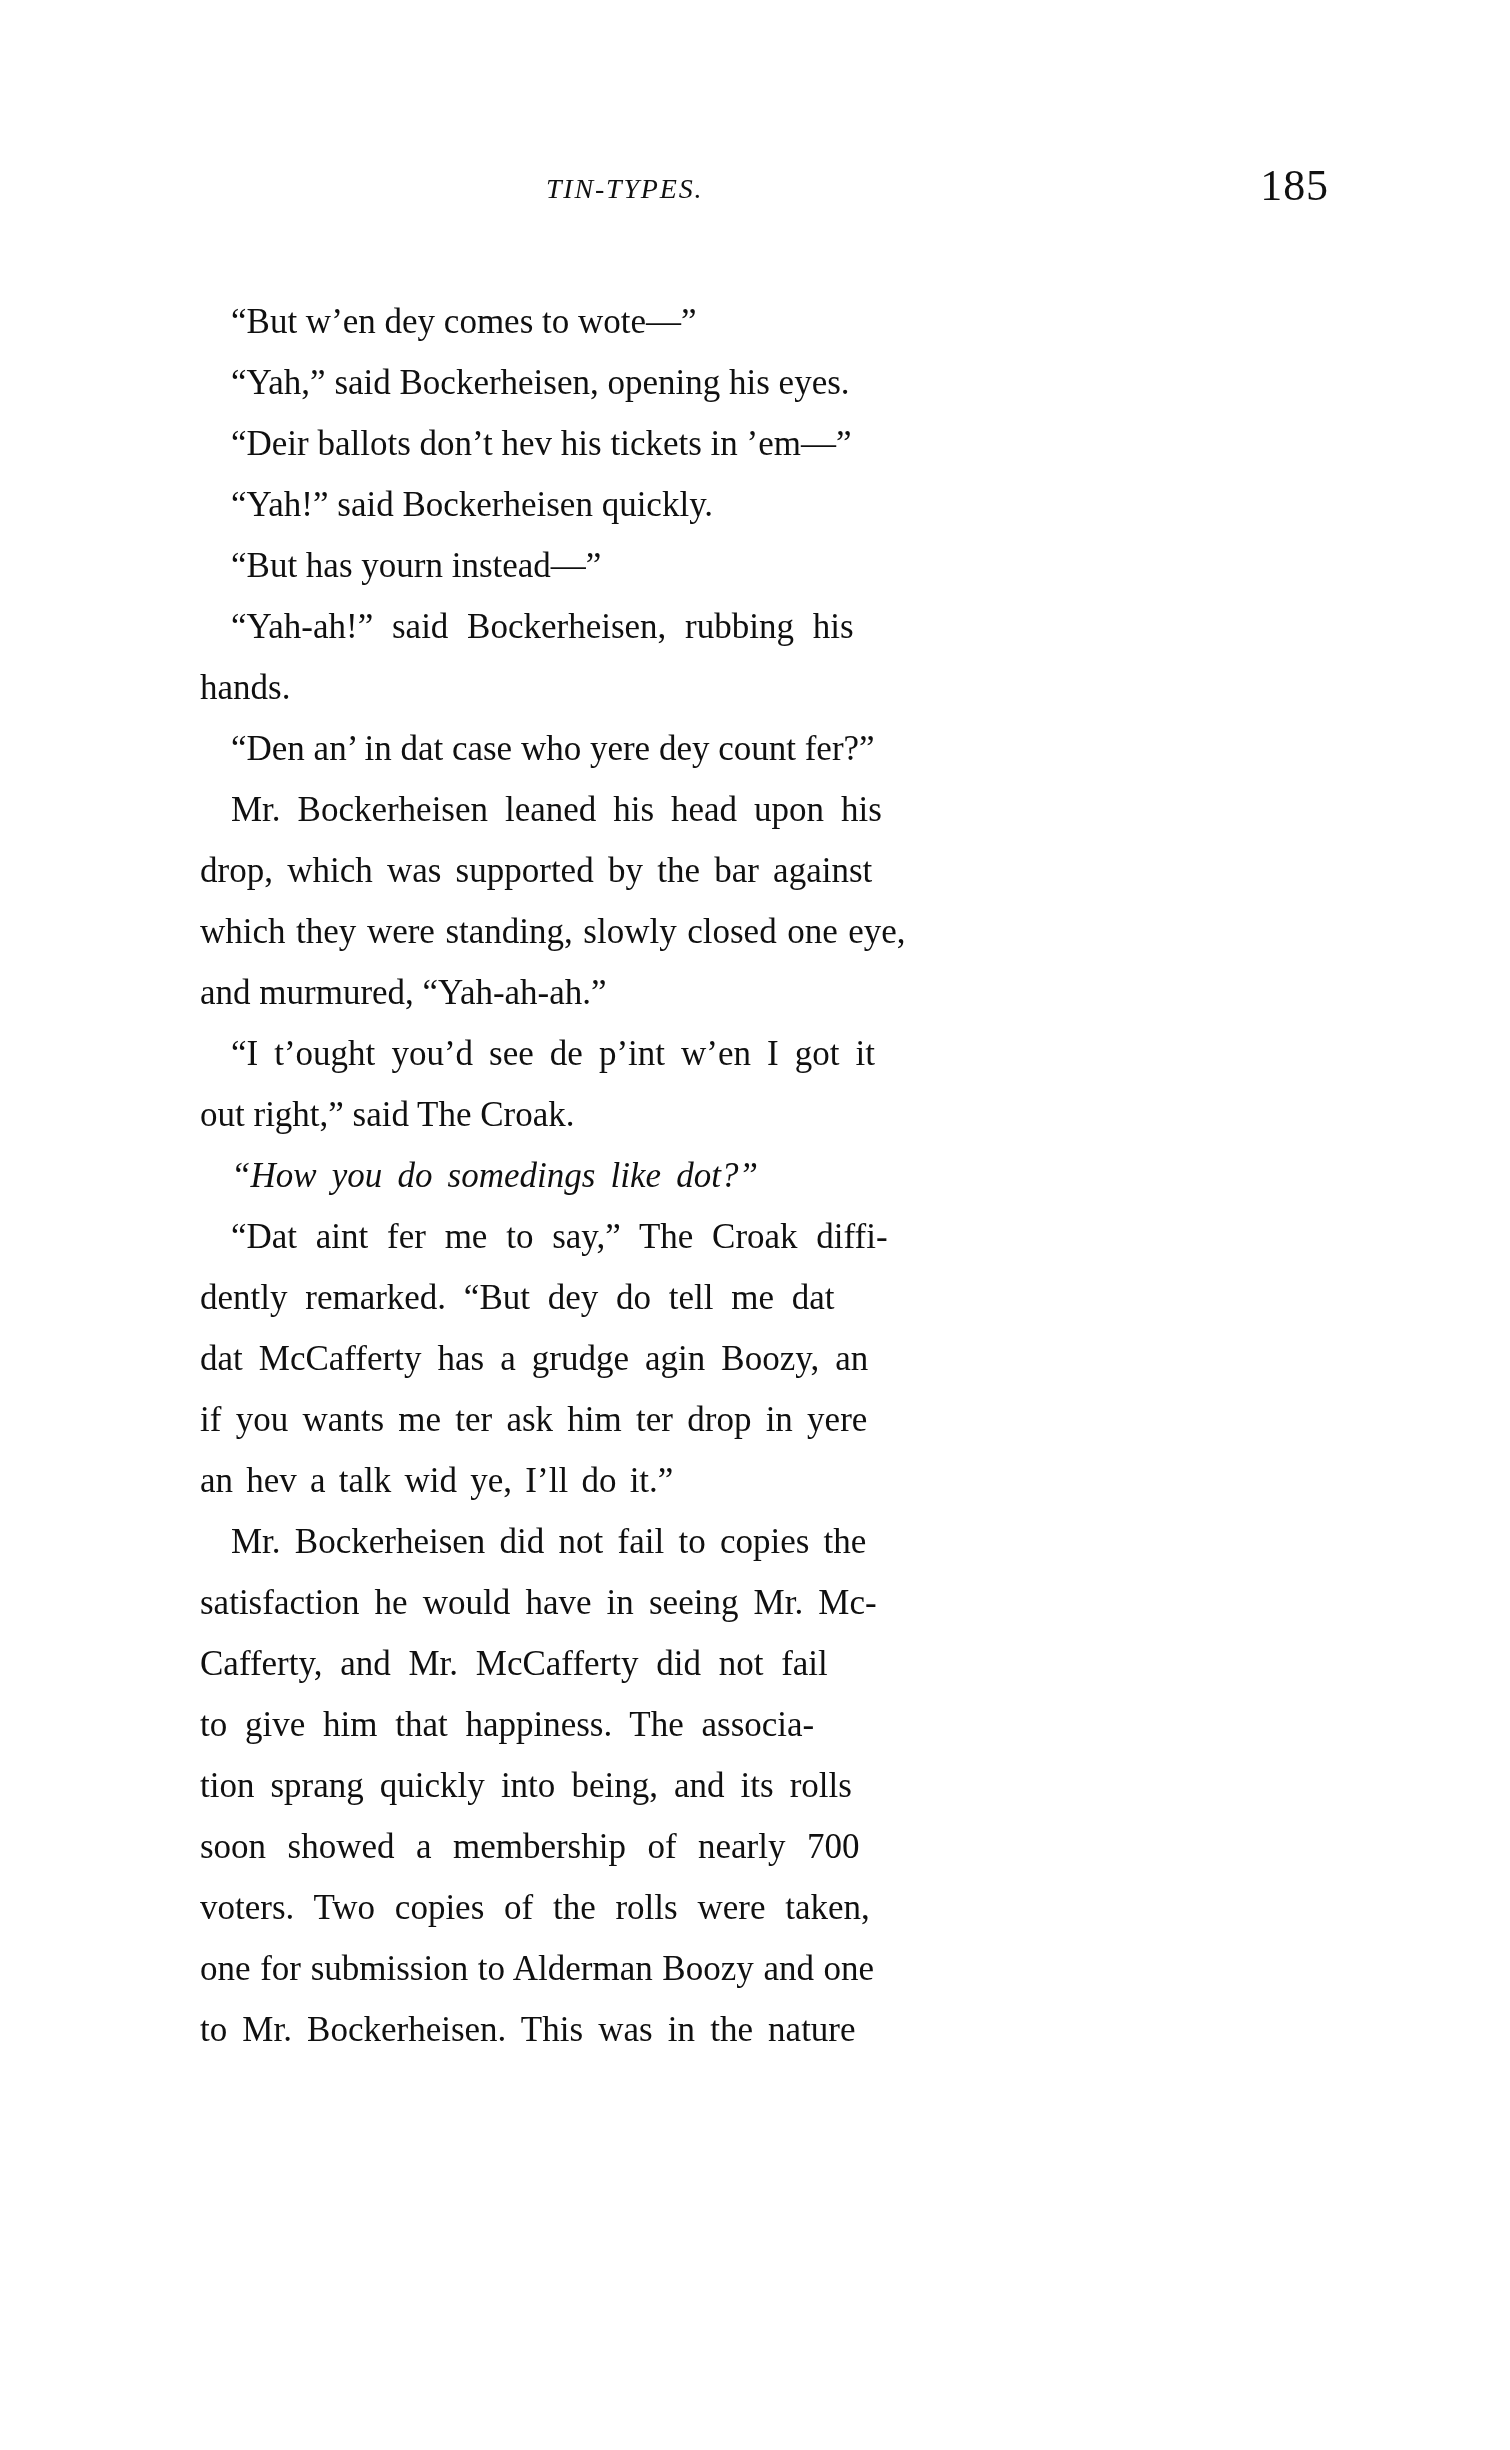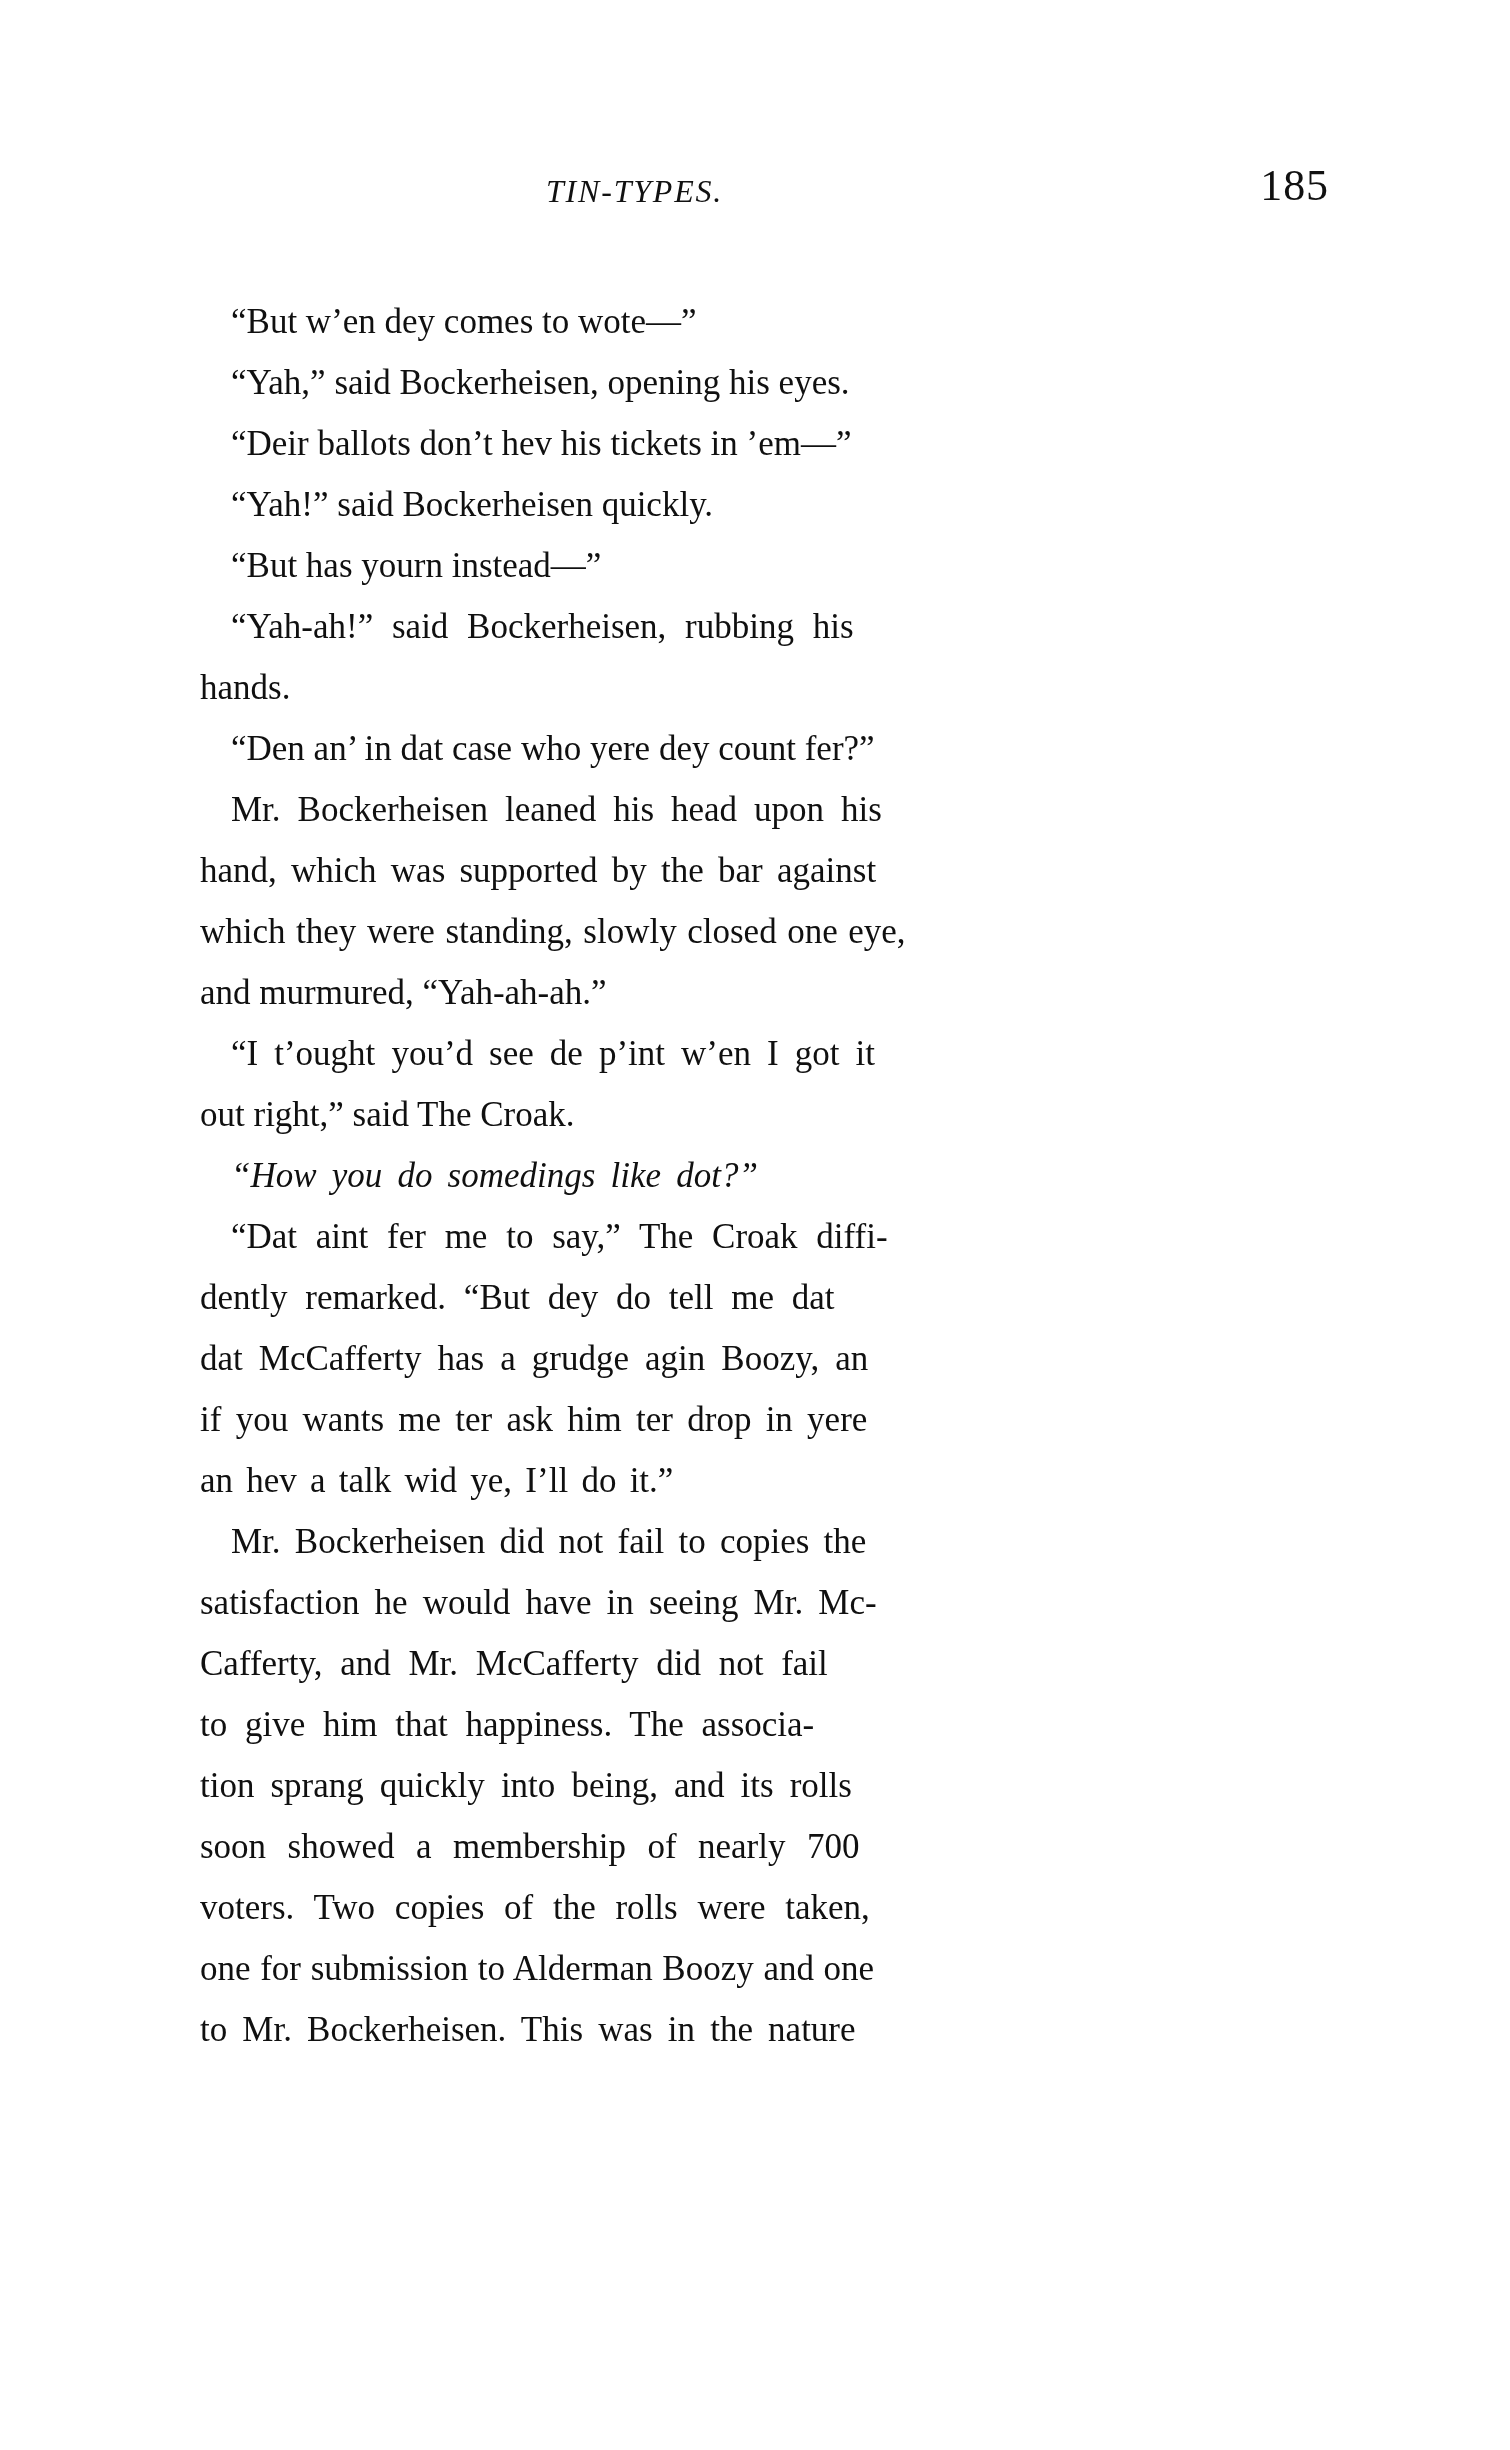--- a/index.html
+++ b/index.html
@@ -26,21 +26,21 @@
     top: 173px;
     left: 182px;
     width: 1147px;
     height: 64px;
   }
   .running-head {
     position: absolute;
     left: 364px;
     top: 0;
     font-style: italic;
-    font-size: 32px;
+    font-size: 28px;
     letter-spacing: 1.8px;
     font-family: "Liberation Serif", serif;
     color: #111;
     white-space: nowrap;
   }
   .folio {
     position: absolute;
     right: 0px;
     top: -12.7px;
     font-size: 44px;
@@ -82,21 +82,21 @@
   <div class="body-text">
     <div class="line"><span class="para-indent"></span><span>“But w’en dey comes to wote—”</span></div>
     <div class="line"><span class="para-indent"></span><span>“Yah,” said Bockerheisen, opening his eyes.</span></div>
     <div class="line"><span class="para-indent"></span><span>“Deir ballots don’t hev his tickets in ’em—”</span></div>
     <div class="line"><span class="para-indent"></span><span>“Yah!” said Bockerheisen quickly.</span></div>
     <div class="line"><span class="para-indent"></span><span>“But has yourn instead—”</span></div>
     <div class="line" style="word-spacing:10px;"><span class="para-indent"></span><span>“Yah-ah!” said Bockerheisen, rubbing his</span></div>
     <div class="line"><span>hands.</span></div>
     <div class="line"><span class="para-indent"></span><span>“Den an’ in dat case who yere dey count fer?”</span></div>
     <div class="line" style="word-spacing:8.2px;"><span class="para-indent"></span><span>Mr. Bockerheisen leaned his head upon his</span></div>
-    <div class="line" style="word-spacing:5.5px;"><span>hand, which was supported by the bar against</span></div>
+    <div class="line" style="word-spacing:5.5px;"><span>drop, which was supported by the bar against</span></div>
     <div class="line" style="word-spacing:1.8px;"><span>which they were standing, slowly closed one eye,</span></div>
     <div class="line"><span>and murmured, “Yah-ah-ah.”</span></div>
     <div class="line" style="word-spacing:7.3px;"><span class="para-indent"></span><span>“I t’ought you’d see de p’int w’en I got it</span></div>
     <div class="line"><span>out right,” said The Croak.</span></div>
     <div class="line" style="word-spacing:6.4px;font-style:italic;"><span class="para-indent"></span><span>“How you do somedings like dot?”</span></div>
     <div class="line" style="word-spacing:10px;"><span class="para-indent"></span><span>“Dat aint fer me to say,” The Croak diffi-</span></div>
     <div class="line" style="word-spacing:9px;"><span>dently remarked.  “But dey do tell me dat</span></div>
     <div class="line" style="word-spacing:7.3px;"><span>dat McCafferty has a grudge agin Boozy, an</span></div>
     <div class="line" style="word-spacing:5.5px;"><span>if you wants me ter ask him ter drop in yere</span></div>
     <div class="line" style="word-spacing:4.5px;"><span>an hev a talk wid ye, I’ll do it.”</span></div>

